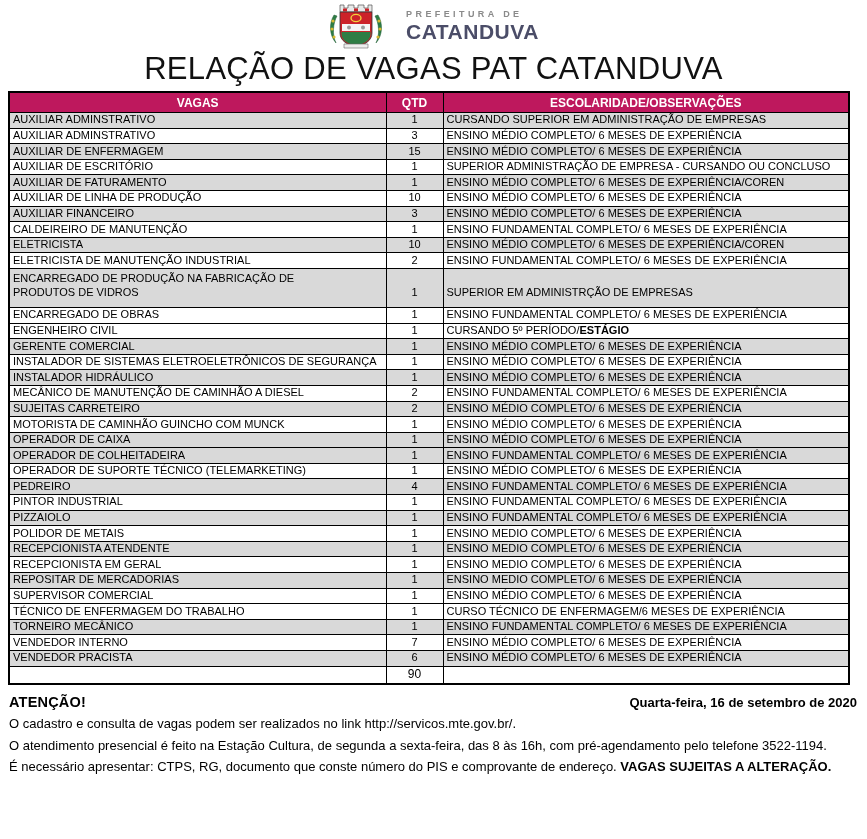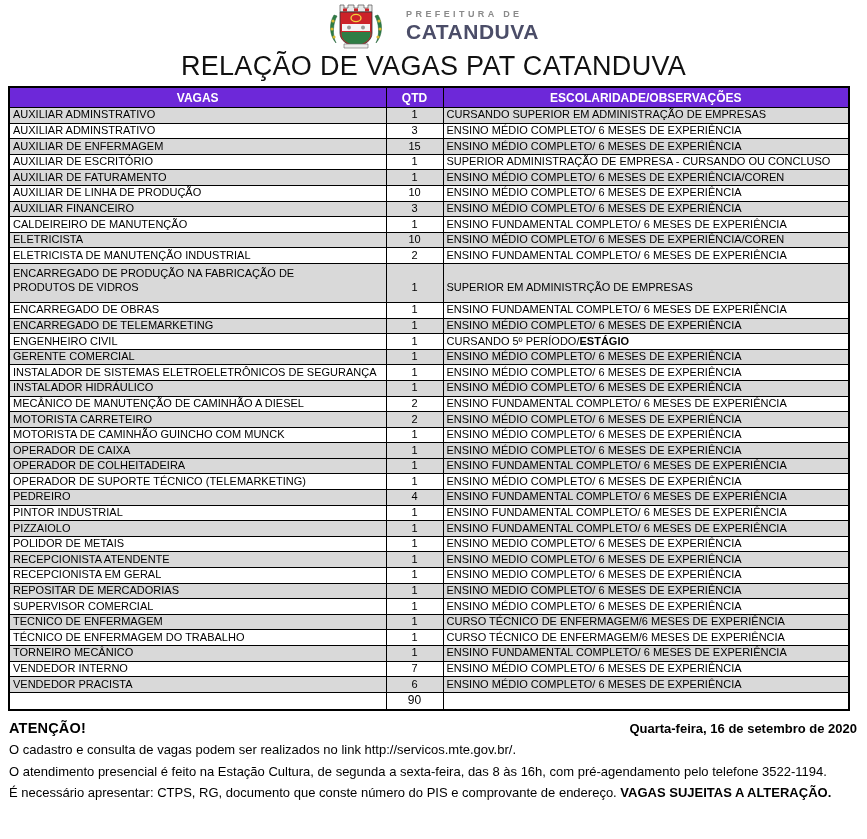--- a/index.html
+++ b/index.html
@@ -16,31 +16,31 @@
   .crest{width:56px;height:46px;flex:0 0 auto;}
   .logo-text{display:flex;flex-direction:column;line-height:1;}
   .logo-top{
     font-size:9px;letter-spacing:3.4px;color:#8a8a8a;font-weight:bold;
     margin-bottom:2px;
   }
   .logo-bottom{
     font-size:21px;font-weight:bold;color:#4b4d68;letter-spacing:0.5px;
   }
   .page-title{
-    text-align:center;font-size:27px;font-weight:400;color:#111;
+    text-align:center;font-size:31px;font-weight:400;color:#111;
     margin:2px 0 4px 0;letter-spacing:0.3px;
   }
   
   table.vagas{
     border-collapse:collapse;table-layout:fixed;
     width:840px;margin-left:8px;border:2px solid #000;
   }
   table.vagas th,table.vagas td{border:1px solid #000;overflow:hidden;}
   table.vagas thead th{
-    background:#6d28d9;color:#fff;font-size:12px;font-weight:bold;
+    background:#be185d;color:#fff;font-size:12px;font-weight:bold;
     height:19px;padding:0;text-align:center;
   }
   table.vagas td{
     font-size:11px;height:14.6px;padding:0 3px;white-space:nowrap;
     line-height:1.25;
   }
   td.qtd{text-align:center;}
   tr.stripe td{background:#d9d9d9;}
   tr.tall td{height:31px;vertical-align:bottom;padding-bottom:7px;}
   tr.tall td.vaga{white-space:normal;}
@@ -161,25 +161,20 @@
           <span>ENCARREGADO DE PRODUÇÃO NA FABRICAÇÃO DE PRODUTOS DE VIDROS</span>
         </td>
         <td class="qtd">1</td>
         <td>SUPERIOR EM ADMINISTRÇÃO DE EMPRESAS</td>
       </tr>
       <tr class="">
         <td class="vaga"><span>ENCARREGADO DE OBRAS</span></td>
         <td class="qtd">1</td>
         <td>ENSINO FUNDAMENTAL COMPLETO/ 6 MESES DE EXPERIÊNCIA</td>
       </tr>
-      <tr class="stripe">
-        <td class="vaga"><span>ENCARREGADO DE TELEMARKETING</span></td>
-        <td class="qtd">1</td>
-        <td>ENSINO MÉDIO COMPLETO/ 6 MESES DE EXPERIÊNCIA</td>
-      </tr>
       <tr class="">
         <td class="vaga"><span>ENGENHEIRO CIVIL</span></td>
         <td class="qtd">1</td>
         <td>CURSANDO 5º PERÍODO/<b>ESTÁGIO</b></td>
       </tr>
       <tr class="stripe">
         <td class="vaga"><span>GERENTE COMERCIAL</span></td>
         <td class="qtd">1</td>
         <td>ENSINO MÉDIO COMPLETO/ 6 MESES DE EXPERIÊNCIA</td>
       </tr>
@@ -192,21 +187,21 @@
         <td class="vaga"><span>INSTALADOR HIDRÁULICO</span></td>
         <td class="qtd">1</td>
         <td>ENSINO MÉDIO COMPLETO/ 6 MESES DE EXPERIÊNCIA</td>
       </tr>
       <tr class="">
         <td class="vaga"><span>MECÂNICO DE MANUTENÇÃO DE CAMINHÃO A DIESEL</span></td>
         <td class="qtd">2</td>
         <td>ENSINO FUNDAMENTAL COMPLETO/ 6 MESES DE EXPERIÊNCIA</td>
       </tr>
       <tr class="stripe">
-        <td class="vaga"><span>MOTORISTA CARRETEIRO</span></td>
+        <td class="vaga"><span>SUJEITAS CARRETEIRO</span></td>
         <td class="qtd">2</td>
         <td>ENSINO MÉDIO COMPLETO/ 6 MESES DE EXPERIÊNCIA</td>
       </tr>
       <tr class="">
         <td class="vaga"><span>MOTORISTA DE CAMINHÃO GUINCHO COM MUNCK</span></td>
         <td class="qtd">1</td>
         <td>ENSINO MÉDIO COMPLETO/ 6 MESES DE EXPERIÊNCIA</td>
       </tr>
       <tr class="stripe">
         <td class="vaga"><span>OPERADOR DE CAIXA</span></td>
@@ -255,25 +250,20 @@
       </tr>
       <tr class="stripe">
         <td class="vaga"><span>REPOSITAR DE MERCADORIAS</span></td>
         <td class="qtd">1</td>
         <td>ENSINO MEDIO COMPLETO/ 6 MESES DE EXPERIÊNCIA</td>
       </tr>
       <tr class="">
         <td class="vaga"><span>SUPERVISOR COMERCIAL</span></td>
         <td class="qtd">1</td>
         <td>ENSINO MÉDIO COMPLETO/ 6 MESES DE EXPERIÊNCIA</td>
-      </tr>
-      <tr class="stripe">
-        <td class="vaga"><span>TECNICO DE ENFERMAGEM</span></td>
-        <td class="qtd">1</td>
-        <td>CURSO TÉCNICO DE ENFERMAGEM/6 MESES DE EXPERIÊNCIA</td>
       </tr>
       <tr class="">
         <td class="vaga"><span>TÉCNICO DE ENFERMAGEM DO TRABALHO</span></td>
         <td class="qtd">1</td>
         <td>CURSO TÉCNICO DE ENFERMAGEM/6 MESES DE EXPERIÊNCIA</td>
       </tr>
       <tr class="stripe">
         <td class="vaga"><span>TORNEIRO MECÂNICO</span></td>
         <td class="qtd">1</td>
         <td>ENSINO FUNDAMENTAL COMPLETO/ 6 MESES DE EXPERIÊNCIA</td>

